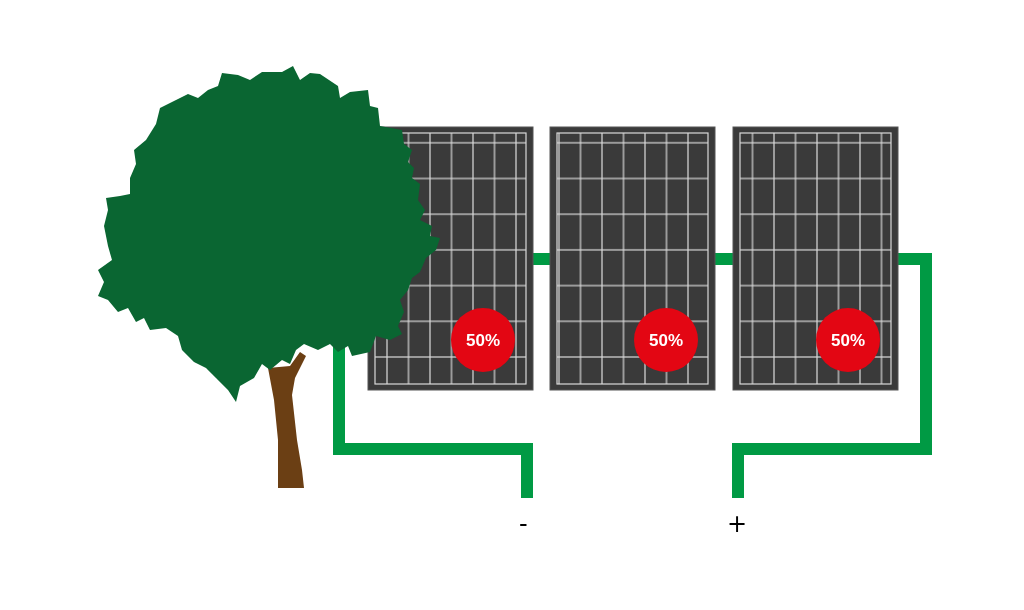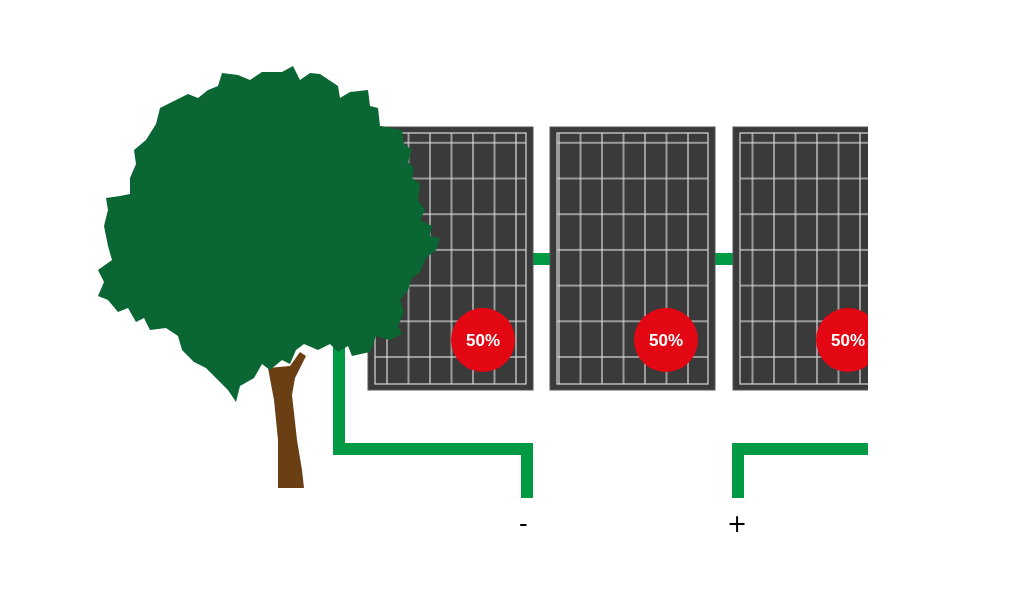--- a/index.html
+++ b/index.html
@@ -1,16 +1,16 @@
 <!DOCTYPE html>
 <html><head>
   <meta charset="utf-8">
   <style>
     html, body { margin: 0; padding: 0; background: #ffffff; }
-    .stage { position: relative; width: 868px; height: 610px; background: #ffffff; overflow: hidden; }
+    .stage { position: relative; width: 1024px; height: 610px; background: #ffffff; overflow: hidden; }
     svg { position: absolute; left: 0; top: 0; }
     .badge-text { font-family: "Liberation Sans", sans-serif; font-weight: bold; font-size: 17px; fill: #ffffff; }
     .terminal { position: absolute; font-family: "DejaVu Sans", sans-serif; font-size: 24px; color: #000000; line-height: 1; }
   </style>
 </head>
 <body>
 
 <div class="stage">
   <svg width="1024" height="610" viewBox="0 0 1024 610" xmlns="http://www.w3.org/2000/svg">
     <defs>

